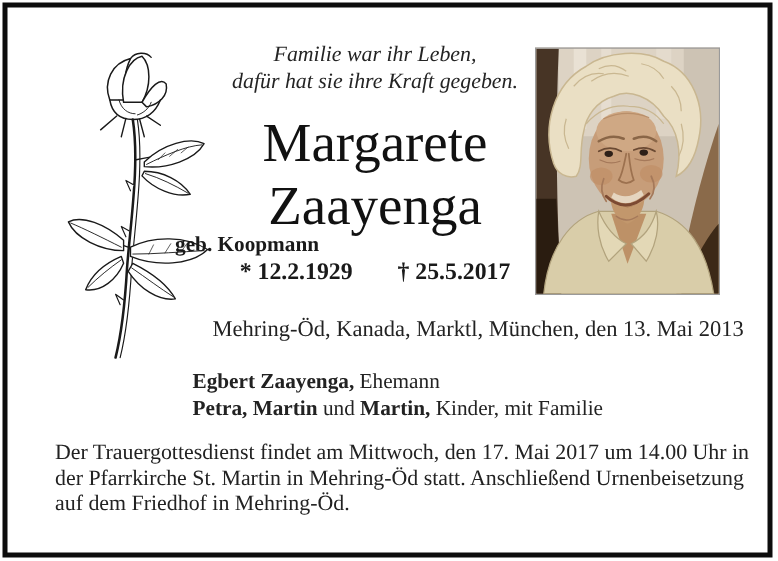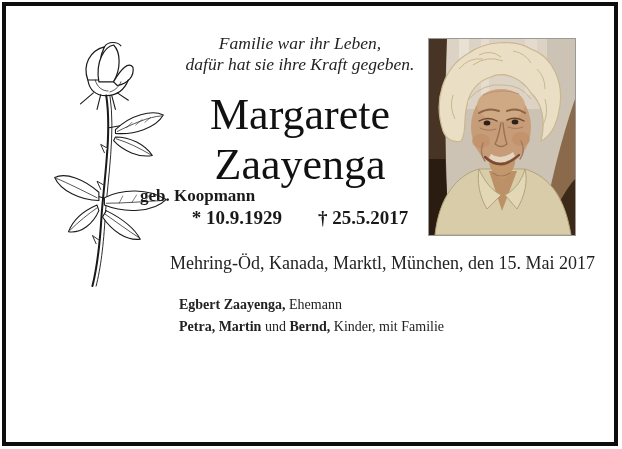--- a/index.html
+++ b/index.html
@@ -16,21 +16,21 @@
          font-size:17.5px;line-height:21px;color:#242424;}
   #name-block{left:120px;top:90px;width:360px;text-align:center;
          font-size:44px;line-height:50px;color:#111;}
   #maiden{left:140px;top:186px;width:320px;text-align:left;
          font-weight:bold;font-size:17px;color:#1a1a1a;}
   #dates{left:140px;top:207px;width:320px;display:flex;justify-content:center;gap:36px;
          font-weight:bold;font-size:19px;color:#1a1a1a;}
 
   #place-date{left:170px;top:253px;width:430px;font-size:18px;color:#222;}
 
-  #mourners{left:179px;top:294px;width:420px;font-size:14px;line-height:21.5px;color:#222;}
+  #mourners{left:154px;top:294px;width:420px;font-size:17px;line-height:21.5px;color:#222;}
 
   #service{left:44px;top:351px;width:560px;font-size:17.5px;line-height:20.5px;color:#222;}
 
   
   #portrait{left:428px;top:38px;width:146px;height:196px;border:1px solid #9a9a9a;
             box-sizing:content-box;background:#cdc3b4;}
   #portrait svg{display:block;}
 </style>
 </head>
 <body>
@@ -85,31 +85,36 @@
     </div>
 
   <div id="name-block" class="abs">
     <div>Margarete</div>
     <div>Zaayenga</div>
   </div>
 
   <div id="maiden" class="abs">geb. Koopmann</div>
 
   <div id="dates" class="abs">
-    <span>* 10.9.1929</span>
+    <span>* 12.2.1929</span>
     <span>† 25.5.2017</span>
   </div>
 
-  <div id="place-date" class="abs">Mehring-Öd, Kanada, Marktl, München, den 15. Mai 2017</div>
+  <div id="place-date" class="abs">Mehring-Öd, Kanada, Marktl, München, den 13. Mai 2013</div>
 
   <div id="mourners" class="abs">
     <div><span style="font-weight: bold;">Egbert Zaayenga,</span><span> Ehemann</span></div>
-    <div><span style="font-weight: bold;">Petra, Martin</span><span> und </span><span style="font-weight: bold;">Bernd,</span><span> Kinder, mit Familie</span></div>
+    <div><span style="font-weight: bold;">Petra, Martin</span><span> und </span><span style="font-weight: bold;">Martin,</span><span> Kinder, mit Familie</span></div>
   </div>
 
+  <div id="service" class="abs">
+      <div>Der Trauergottesdienst findet am Mittwoch, den 17. Mai 2017 um 14.00 Uhr in</div>
+      <div>der Pfarrkirche St. Martin in Mehring-Öd statt. Anschließend Urnenbeisetzung</div>
+      <div>auf dem Friedhof in Mehring-Öd.</div>
+    </div>
 
   <div id="portrait" class="abs">
     <svg viewBox="0 0 146 196" width="146" height="196">
       <rect width="146" height="196" fill="#cdc3b4"></rect>
 
       <rect x="18" y="0" width="100" height="70" fill="#ddd3c4"></rect>
       <rect x="30" y="0" width="10" height="64" fill="#e9e1d4"></rect>
       <rect x="52" y="0" width="8" height="60" fill="#e6ddd0"></rect>
       <rect x="96" y="0" width="12" height="56" fill="#e4dbcd"></rect>
       <path d="M0 0 H18 Q14 90 20 196 H0 Z" fill="#473425"></path>

